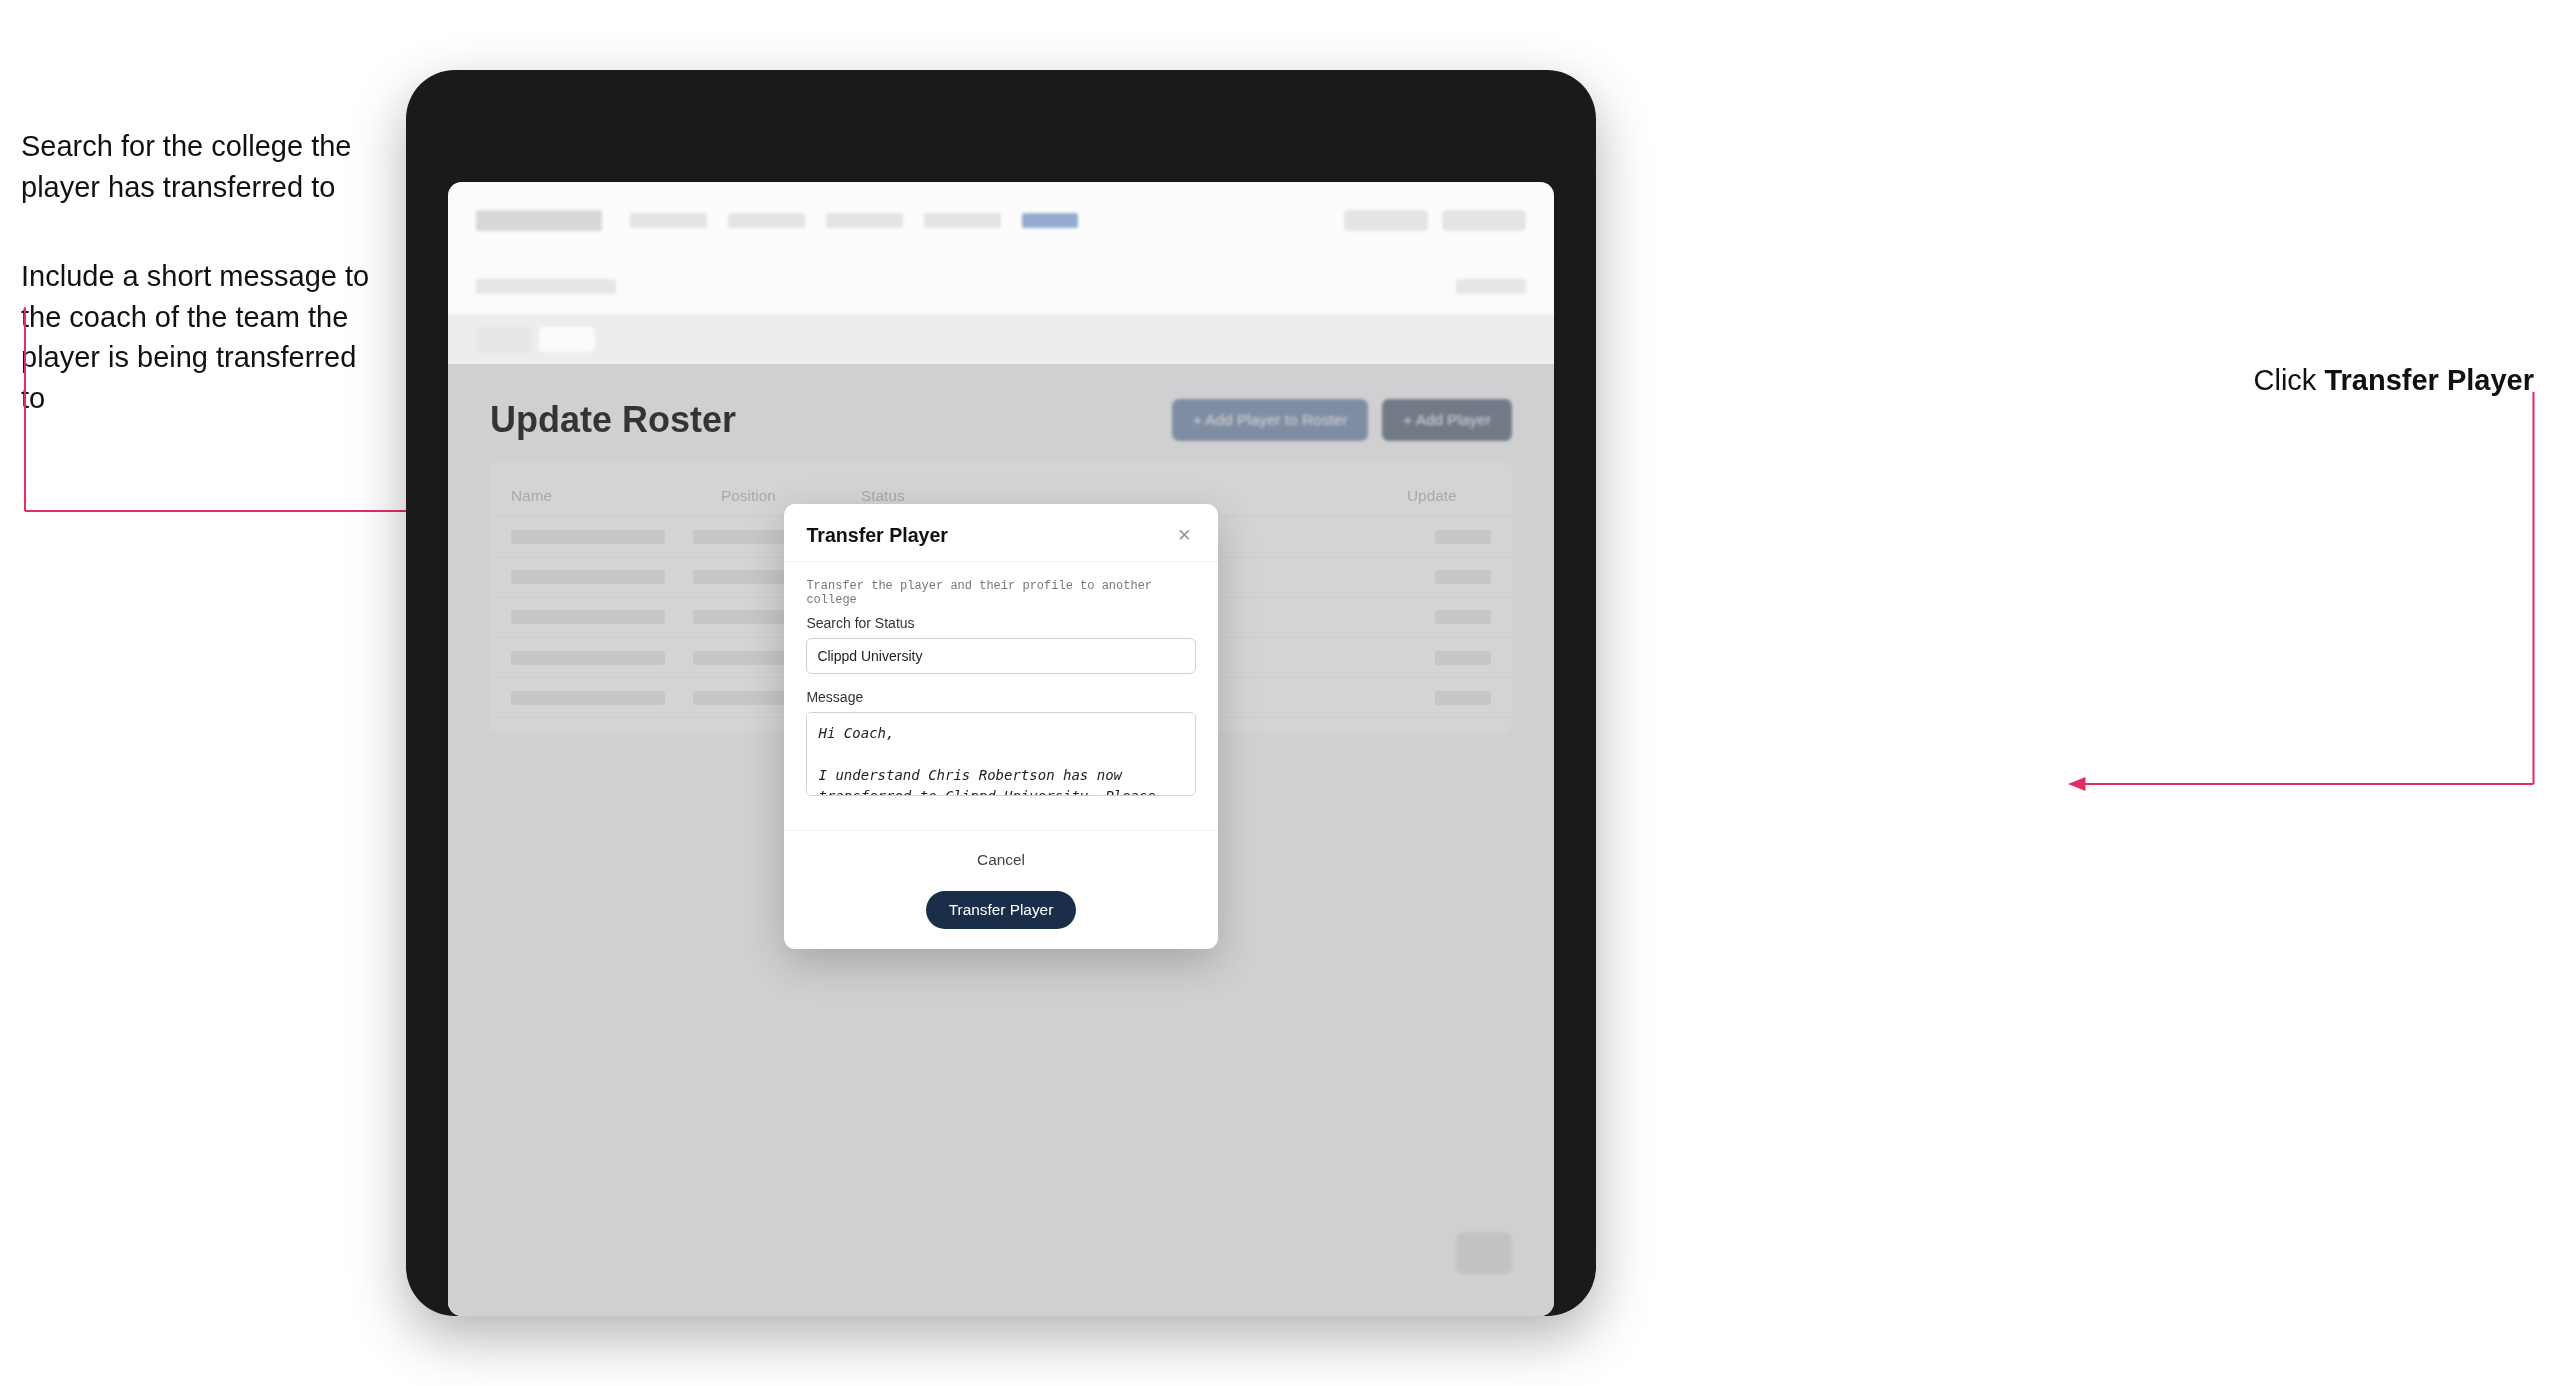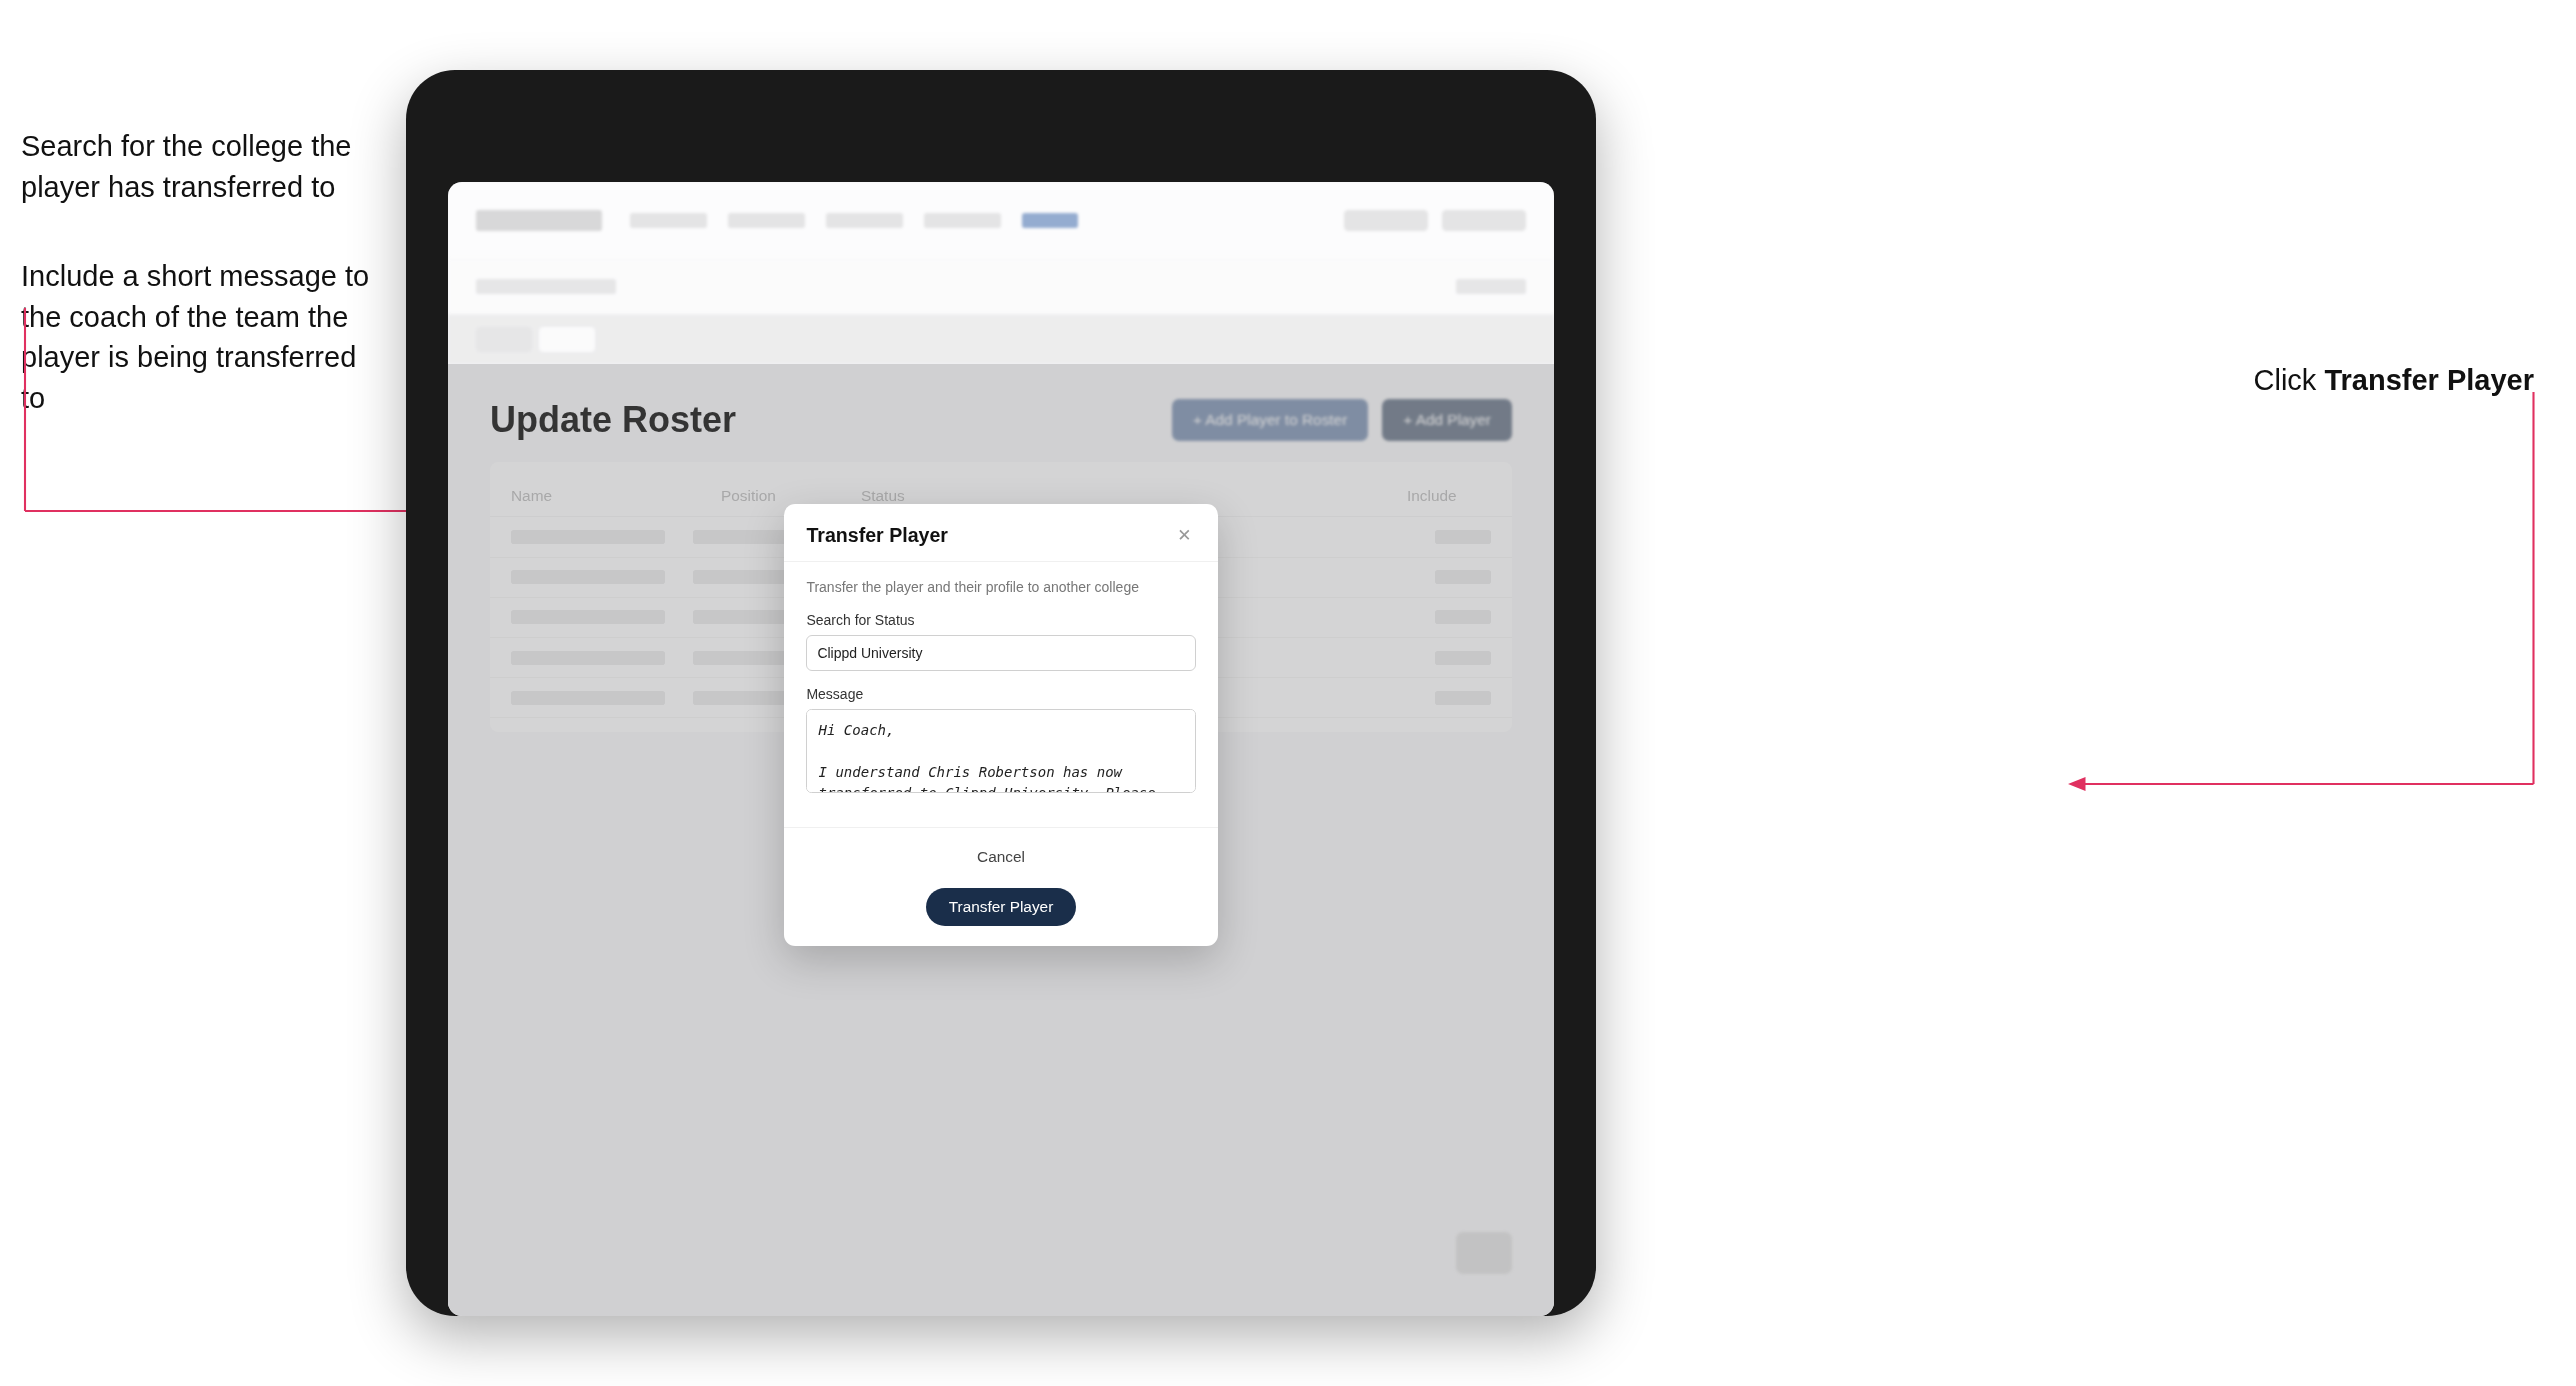--- a/index.html
+++ b/index.html
@@ -277,23 +277,24 @@
       cursor: pointer;
       color: #999;
       font-size: 17px;
       border-radius: 50%;
     }
 
     .modal-body {
       padding: 17px 22.4px;
     }
     .modal-description {
-      font-size: 14px;
+      font-size: 12px;
       color: #777;
-      margin-bottom: 17px;
+      margin-bottom: 8px;
+      font-family: Liberation Mono, monospace;
     }
     .form-group {
       margin-bottom: 15.4px;
     }
     .form-label {
       font-size: 14px;
       font-weight: 500;
       color: #333;
       margin-bottom: 7px;
       display: block;
@@ -437,21 +438,21 @@
       <div class="action-buttons">
         <div class="action-btn secondary">+ Add Player to Roster</div>
         <div class="action-btn">+ Add Player</div>
       </div>
 
       <div class="table-area">
         <div class="table-header-row">
           <div class="th">Name</div>
           <div class="th">Position</div>
           <div class="th">Status</div>
-          <div class="th">Include</div>
+          <div class="th">Update</div>
         </div>
         <div class="table-row-item">
           <div class="td-block"></div>
           <div class="td-block"></div>
           <div class="td-block"></div>
           <div class="td-block"></div>
         </div>
         <div class="table-row-item">
           <div class="td-block"></div>
           <div class="td-block"></div>

